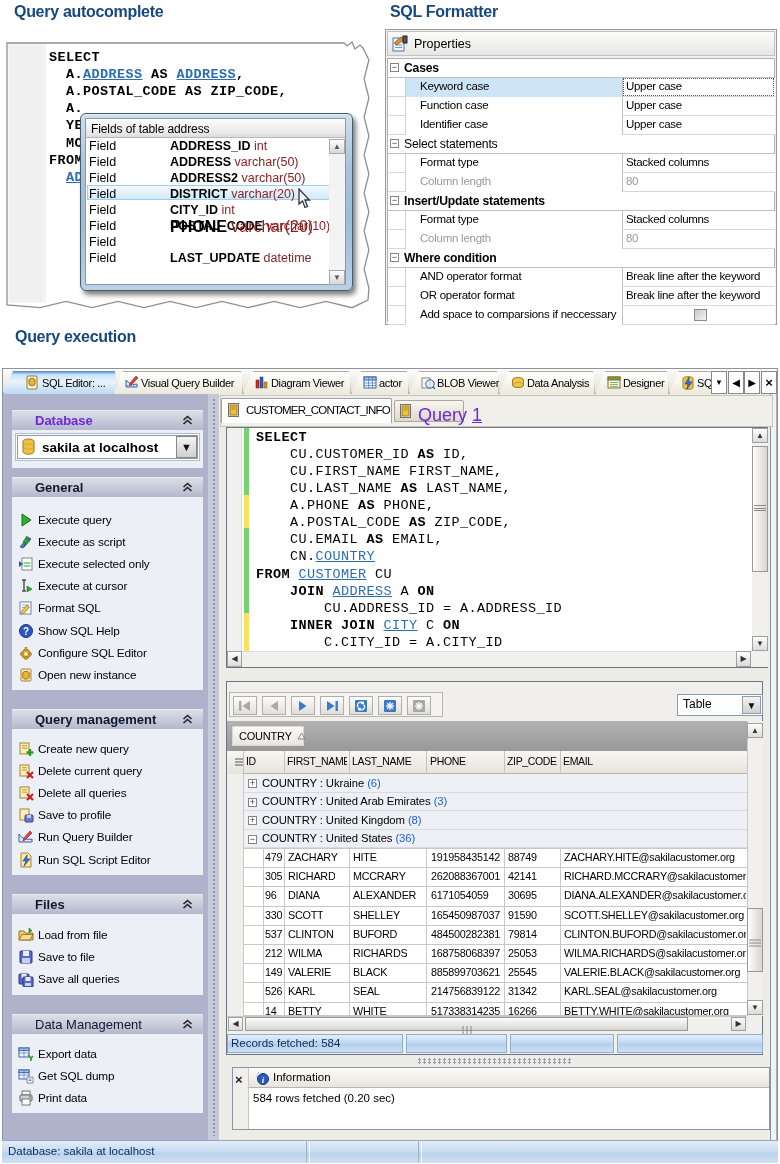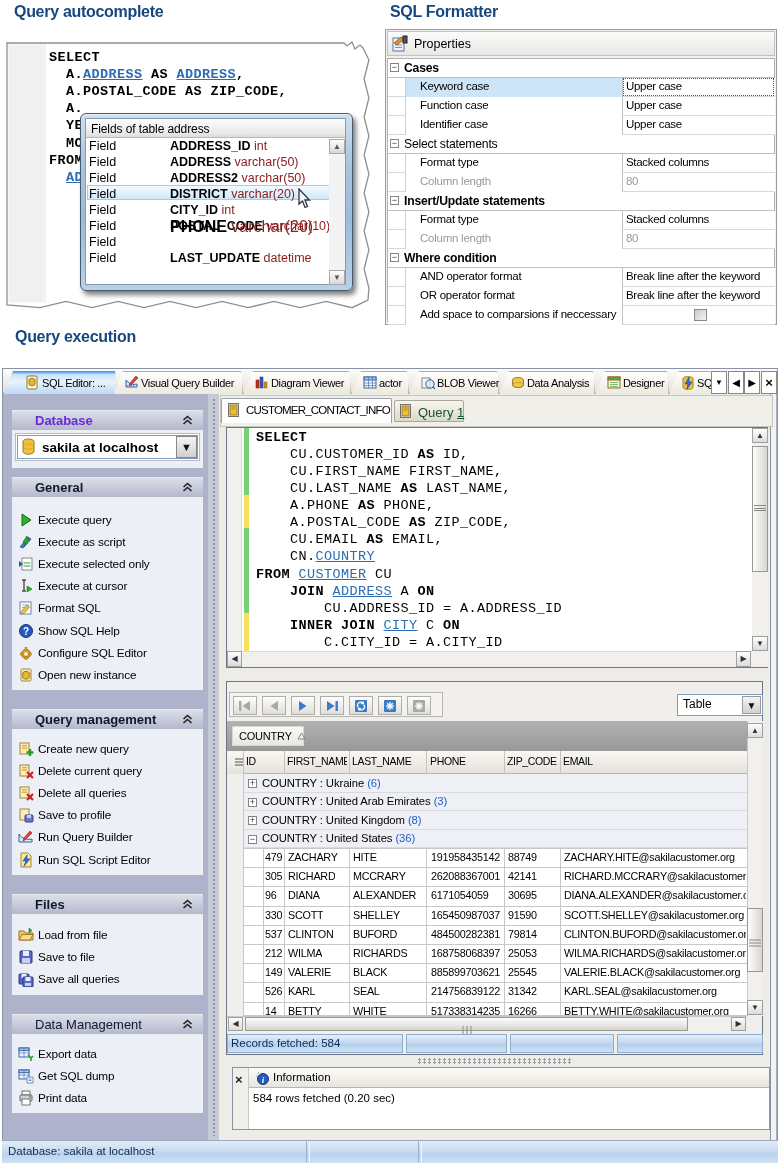--- a/index.html
+++ b/index.html
@@ -403,21 +403,21 @@
       <line x1="3.5" y1="4" x2="7.5" y2="4" stroke="#9a7820" stroke-width=".8"></line>
       <line x1="3.5" y1="6" x2="7.5" y2="6" stroke="#9a7820" stroke-width=".8"></line>
     </svg></div>
 <div class="a" style="left:246px;top:404px;font-size:11.5px;letter-spacing:-.8px;color:#000">CUSTOMER_CONTACT_INFO</div>
 <div class="a" style="left:400px;top:404px;width:11px;height:14px"><svg width="11" height="14" viewBox="0 0 11 14">
       <rect x="0.5" y="0.5" width="10" height="13" fill="#fdfdf0" stroke="#707070"></rect>
       <rect x="2" y="2" width="7" height="10" fill="#f0c040" stroke="#9a7820"></rect>
       <line x1="3.5" y1="4" x2="7.5" y2="4" stroke="#9a7820" stroke-width=".8"></line>
       <line x1="3.5" y1="6" x2="7.5" y2="6" stroke="#9a7820" stroke-width=".8"></line>
     </svg></div>
-<div class="a" style="left:418px;top:405px;font-size:13px;color:#14532d">Query <span style="text-decoration:underline">1</span></div>
+<div class="a" style="left:418px;top:405px;font-size:18px;color:#6d28d9">Query <span style="text-decoration:underline">1</span></div>
 <div class="a" style="left:226px;top:427px;width:542px;height:241px;background:#fff;border:1px solid #6e7683"></div>
 <div class="a" style="left:227px;top:428px;width:15px;height:223px;background:#f1f0ed;border-right:1px solid #dcdcdc"></div>
 <div class="a" style="left:244px;top:428px;width:5px;height:67px;background:#77d170"></div>
 <div class="a" style="left:244px;top:495px;width:5px;height:33px;background:#f8e060"></div>
 <div class="a" style="left:244px;top:528px;width:5px;height:85px;background:#77d170"></div>
 <div class="a" style="left:244px;top:613px;width:5px;height:38px;background:#f8e060"></div>
 <div class="a mono" style="left:256px;top:430px;font-weight:normal"><b>SELECT</b></div>
 <div class="a mono" style="left:256px;top:447.07px;font-weight:normal">    CU.CUSTOMER_ID <b>AS</b> ID,</div>
 <div class="a mono" style="left:256px;top:464.14px;font-weight:normal">    CU.FIRST_NAME FIRST_NAME,</div>
 <div class="a mono" style="left:256px;top:481.21px;font-weight:normal">    CU.LAST_NAME <b>AS</b> LAST_NAME,</div>

